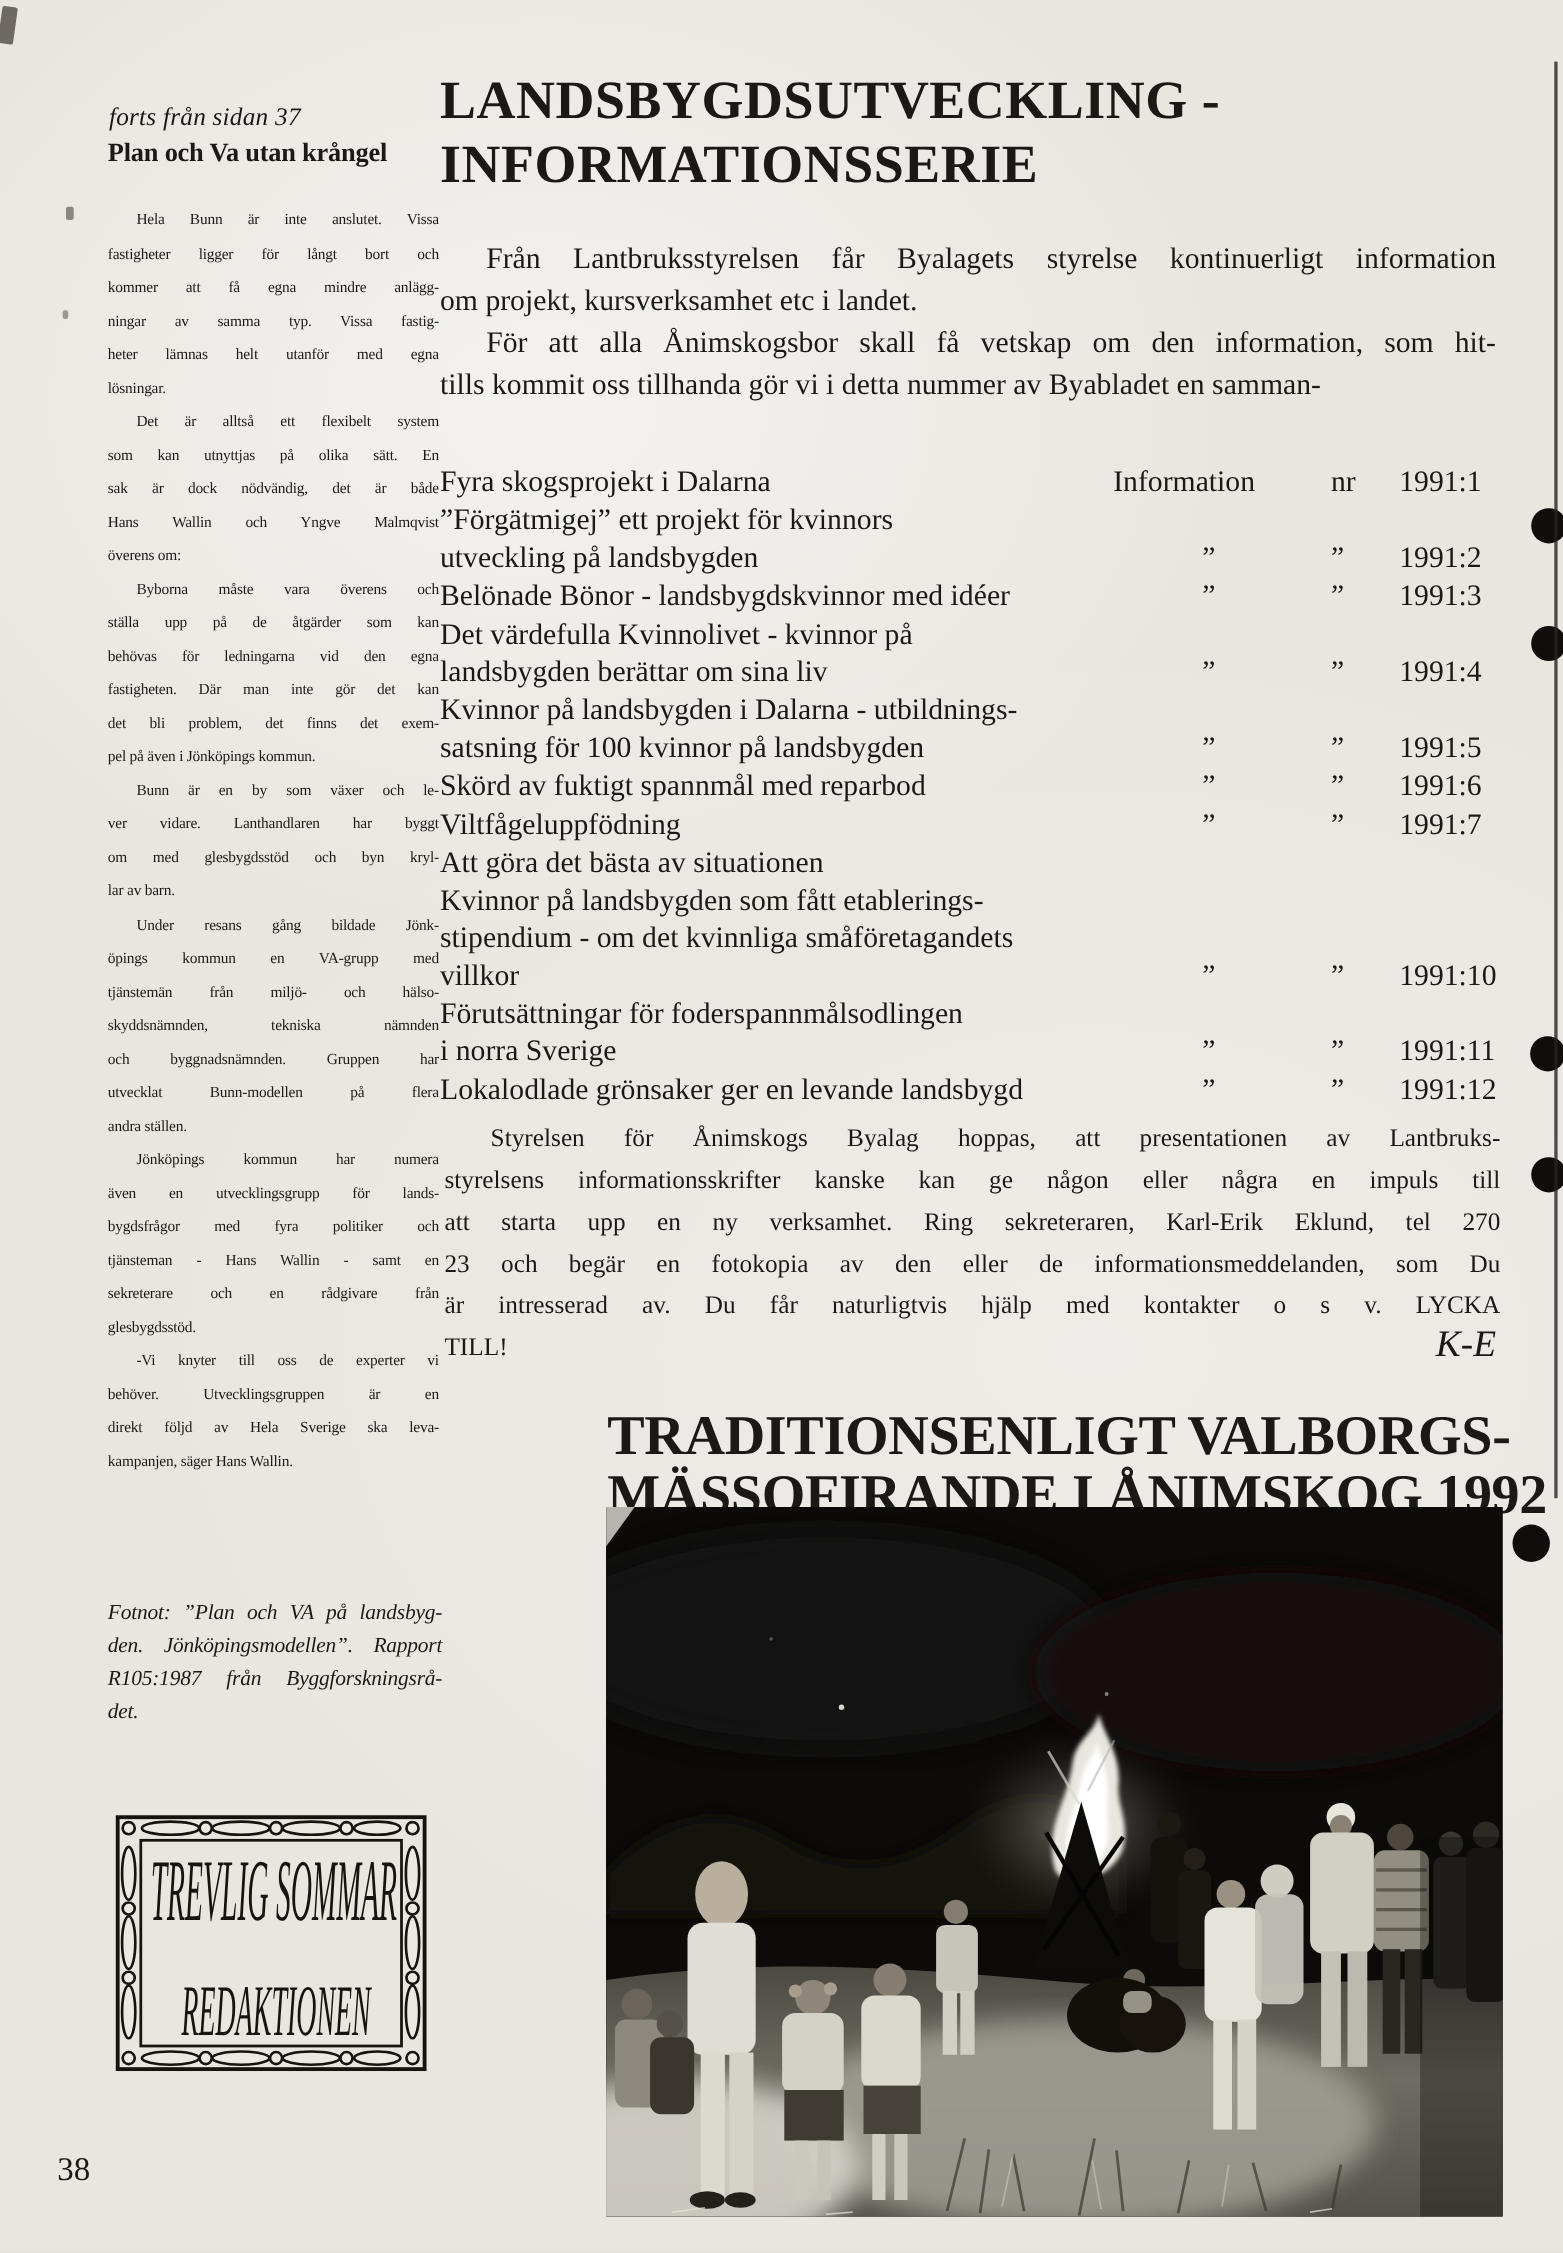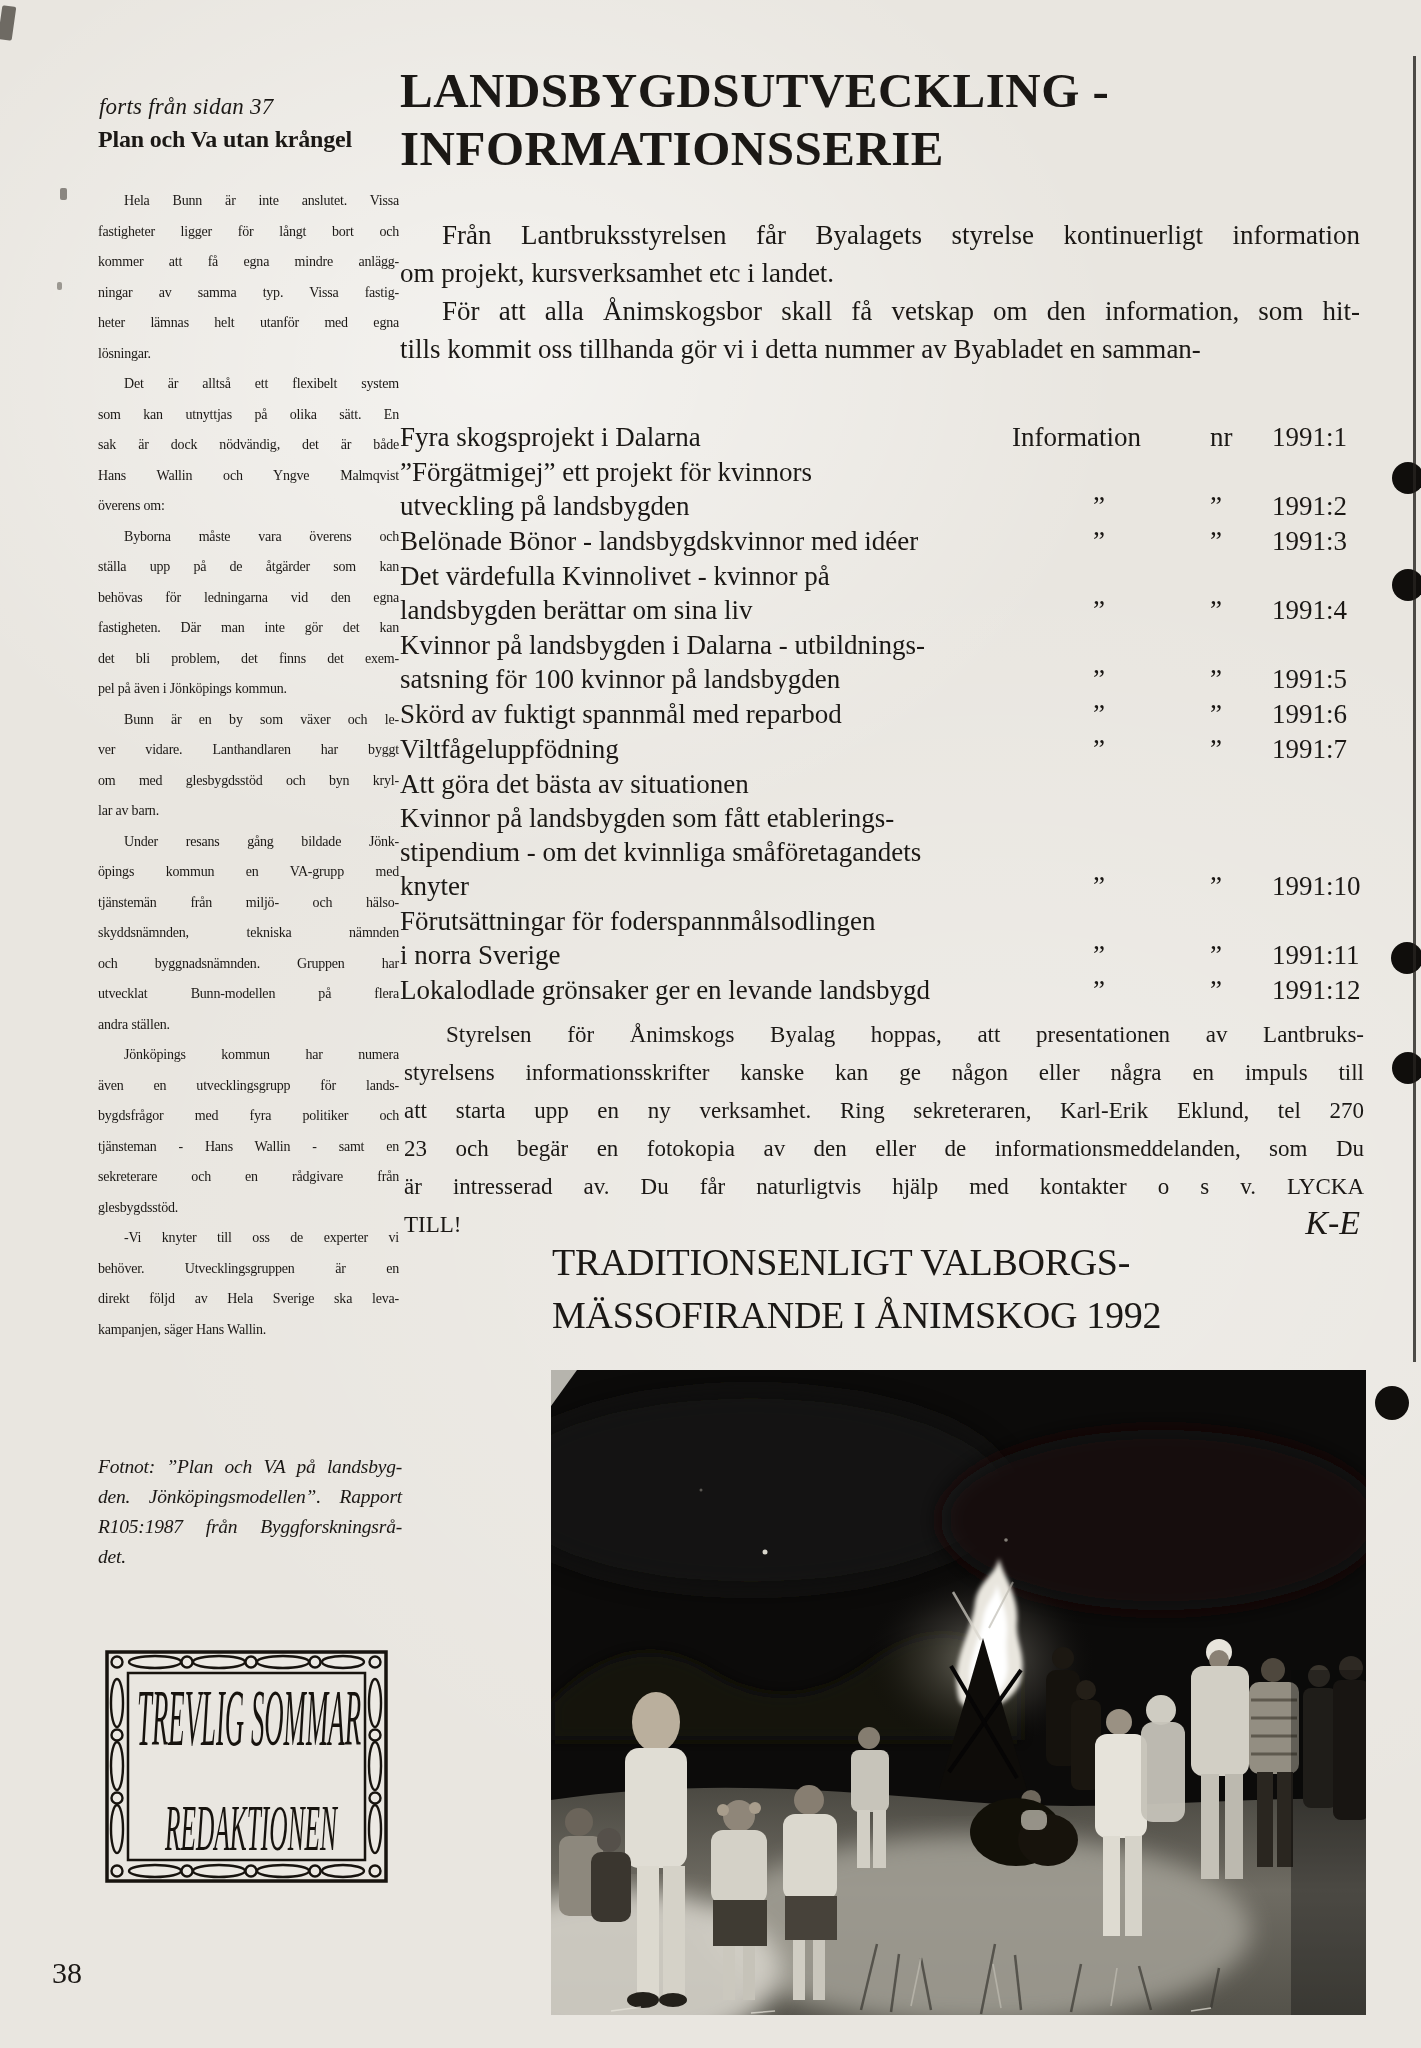--- a/index.html
+++ b/index.html
@@ -35,21 +35,21 @@
   .r-intro{left:400px;top:216px;width:960px;font-size:27px;line-height:38px;}
   .r-list{left:400px;top:420px;width:964px;font-size:27px;}
   .lrow{display:grid;grid-template-columns:612px 196px 64px 88px;align-items:end;line-height:34px;margin-bottom:1px;}
   .lt{white-space:pre-line;}
   .lc2{text-align:center;padding-right:22px;}
   .lrow.first .lc2{text-align:left;padding:0;}
   .lc3{text-align:left;padding-left:2px;}
   .lref{text-align:left;}
   .r-closing{left:404px;top:1016px;width:960px;font-size:23px;line-height:38px;}
   .r-sig{left:420px;top:1204px;width:940px;text-align:right;font-size:34px;font-style:italic;}
-  .event-title{left:552px;top:1236px;font-size:38px;font-weight:normal;line-height:53px;letter-spacing:-.3px;}
+  .event-title{left:552px;top:1280px;font-size:51px;font-weight:bold;line-height:53px;letter-spacing:-.3px;}
   .event-title .line{white-space:nowrap;}
   
   .photo{left:551px;top:1370px;width:815px;height:645px;background:#0c0b0a;}
   .photo svg{display:block;width:815px;height:645px;}
   
   .summer-box{left:103px;top:1648px;width:287px;height:237px;}
   .summer-box svg{display:block;width:287px;height:237px;}
   
   .dot{position:absolute;background:#100e0c;border-radius:50%;}
   .dot1{left:1392px;top:462px;width:32px;height:32px;}
@@ -231,21 +231,21 @@
       <div class="lc3">”</div>
       <div class="lref">1991:6</div>
     </div>
     <div class="lrow">
       <div class="lt par"><div class="line">Viltfågeluppfödning</div></div>
       <div class="lc2">”</div>
       <div class="lc3">”</div>
       <div class="lref">1991:7</div>
     </div>
     <div class="lrow">
-      <div class="lt par"><div class="line">Att göra det bästa av situationen</div><div class="line">Kvinnor på landsbygden som fått etablerings-</div><div class="line">stipendium - om det kvinnliga småföretagandets</div><div class="line">knyter</div></div>
+      <div class="lt par"><div class="line">Att göra det bästa av situationen</div><div class="line">Kvinnor på landsbygden som fått etablerings-</div><div class="line">stipendium - om det kvinnliga småföretagandets</div><div class="line">villkor</div></div>
       <div class="lc2">”</div>
       <div class="lc3">”</div>
       <div class="lref">1991:10</div>
     </div>
     <div class="lrow">
       <div class="lt par"><div class="line">Förutsättningar för foderspannmålsodlingen</div><div class="line">i norra Sverige</div></div>
       <div class="lc2">”</div>
       <div class="lc3">”</div>
       <div class="lref">1991:11</div>
     </div>

